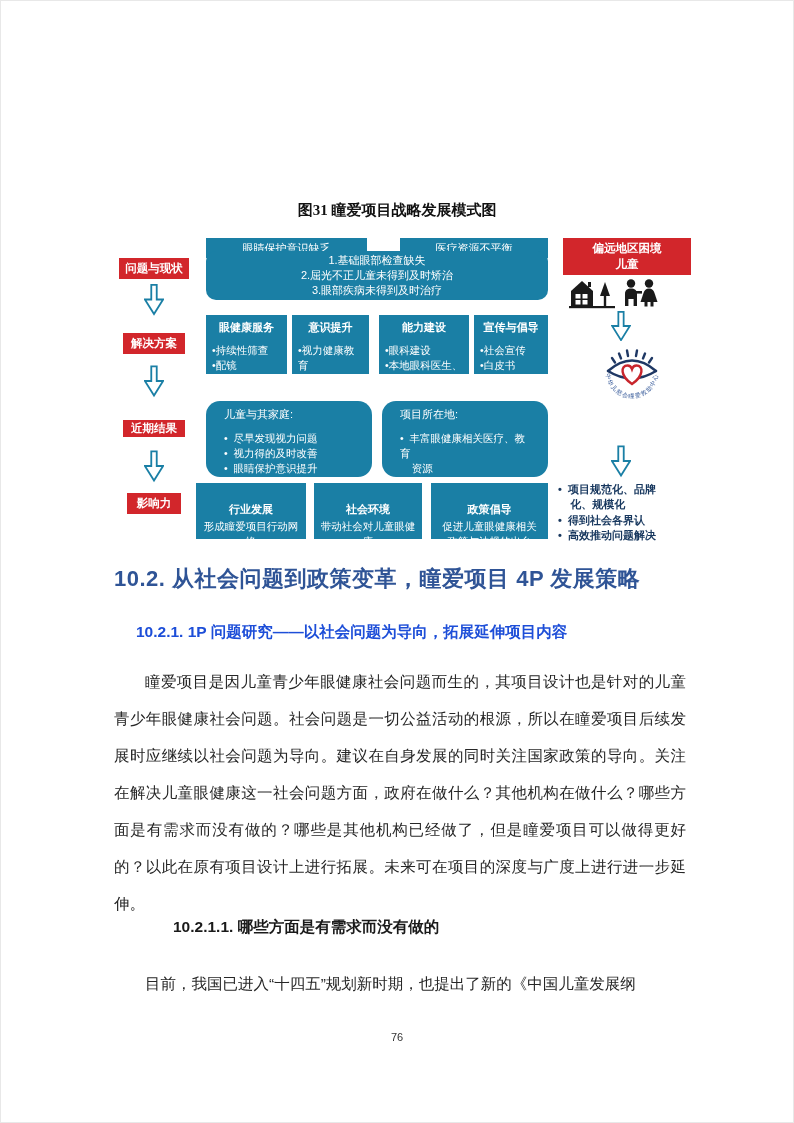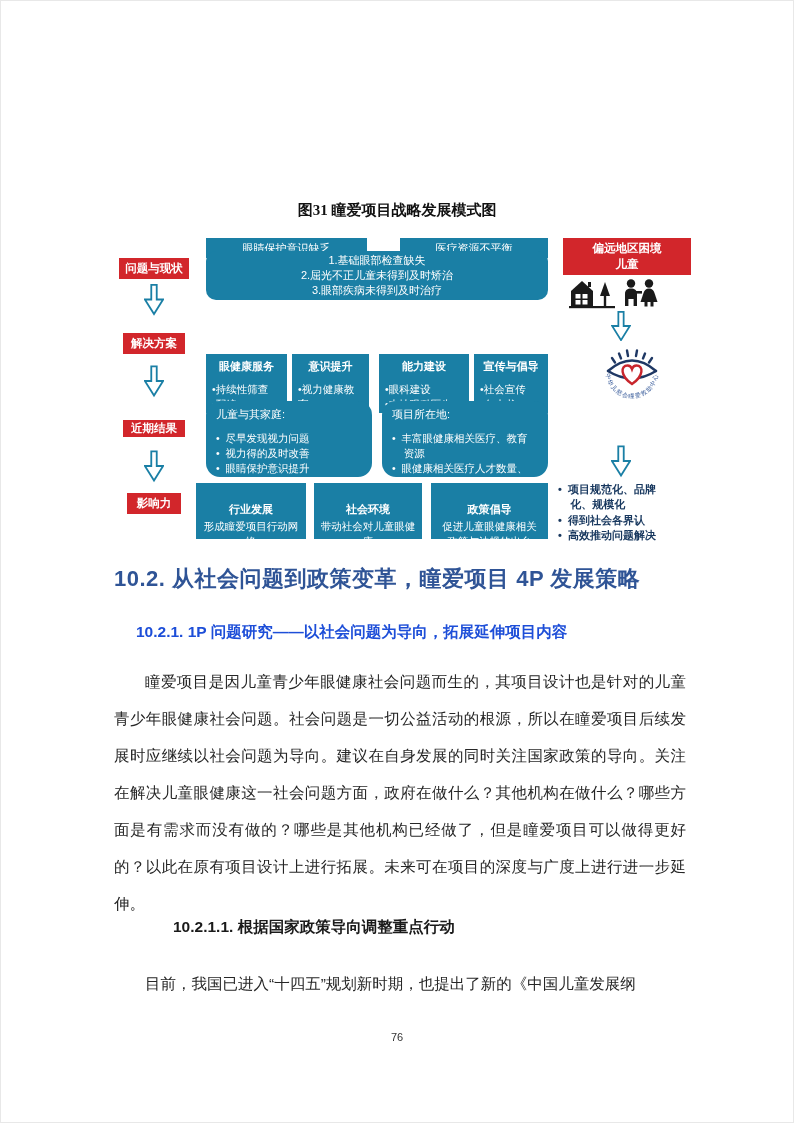--- a/index.html
+++ b/index.html
@@ -41,28 +41,28 @@
   .larr2 { left:33px; top:216px; height:38px; }
 
   
   .r1a { left:95px;  top:7px; width:161px; height:20px; text-align:center; line-height:20px; font-size:11px; }
   .r1b { left:289px; top:7px; width:148px; height:20px; text-align:center; line-height:20px; font-size:11px; }
   
   .r2 { left:95px; top:20px; width:342px; height:49px; border-radius:10px;
         display:flex; align-items:center; justify-content:center; text-align:center;
         font-size:11px; line-height:1.35; white-space:pre-line; }
   
-  .r3 { top:84px; height:59px; padding:5px 6px;margin-top:39px; }
+  .r3 { top:84px; height:59px; padding:5px 6px; }
   .r3 .t { text-align:center; font-weight:bold; font-size:11px; margin-bottom:7px; }
   .r3a { left:95px;  width:81px; }
   .r3b { left:181px; width:77px; }
   .r3c { left:268px; width:90px; }
   .r3d { left:363px; width:74px; }
   
-  .r4 { top:170px; height:76px; border-radius:14px; padding:6px 10px; }
+  .r4 { top:170px; height:76px; border-radius:14px; padding:6px 18px; }
   .r4 .t { font-size:11px; margin-bottom:8px; }
   .r4a { left:95px;  width:166px; }
   .r4b { left:271px; width:166px; }
   
   .r5 { top:252px; height:56px; padding:4px 4px; text-align:center; white-space:pre-line; }
   .r5 .t { font-weight:bold; font-size:11px; margin-bottom:1px; }
   .r5a { left:85px;  width:110px; }
   .r5b { left:203px; width:108px; }
   .r5c { left:320px; width:117px; }
 
@@ -245,17 +245,17 @@
 
     <div class="rbullets">•  项目规范化、品牌
     化、规模化
 •  得到社会各界认
 •  高效推动问题解决</div>
   </div>
 
   <div class="h2">10.2. 从社会问题到政策变革，瞳爱项目 4P 发展策略</div>
   <div class="h3">10.2.1.  1P 问题研究——以社会问题为导向，拓展延伸项目内容</div>
   <div class="body-p p1">瞳爱项目是因儿童青少年眼健康社会问题而生的，其项目设计也是针对的儿童青少年眼健康社会问题。社会问题是一切公益活动的根源，所以在瞳爱项目后续发展时应继续以社会问题为导向。建议在自身发展的同时关注国家政策的导向。关注在解决儿童眼健康这一社会问题方面，政府在做什么？其他机构在做什么？哪些方面是有需求而没有做的？哪些是其他机构已经做了，但是瞳爱项目可以做得更好的？以此在原有项目设计上进行拓展。未来可在项目的深度与广度上进行进一步延伸。</div>
-  <div class="h4">10.2.1.1.  根据国家政策导向调整重点行动</div>
+  <div class="h4">10.2.1.1.  哪些方面是有需求而没有做的</div>
   <div class="body-p p2">目前，我国已进入“十四五”规划新时期，也提出了新的《中国儿童发展纲</div>
 
   <div class="pagenum">76</div>
 </div>
 
 </body></html>

